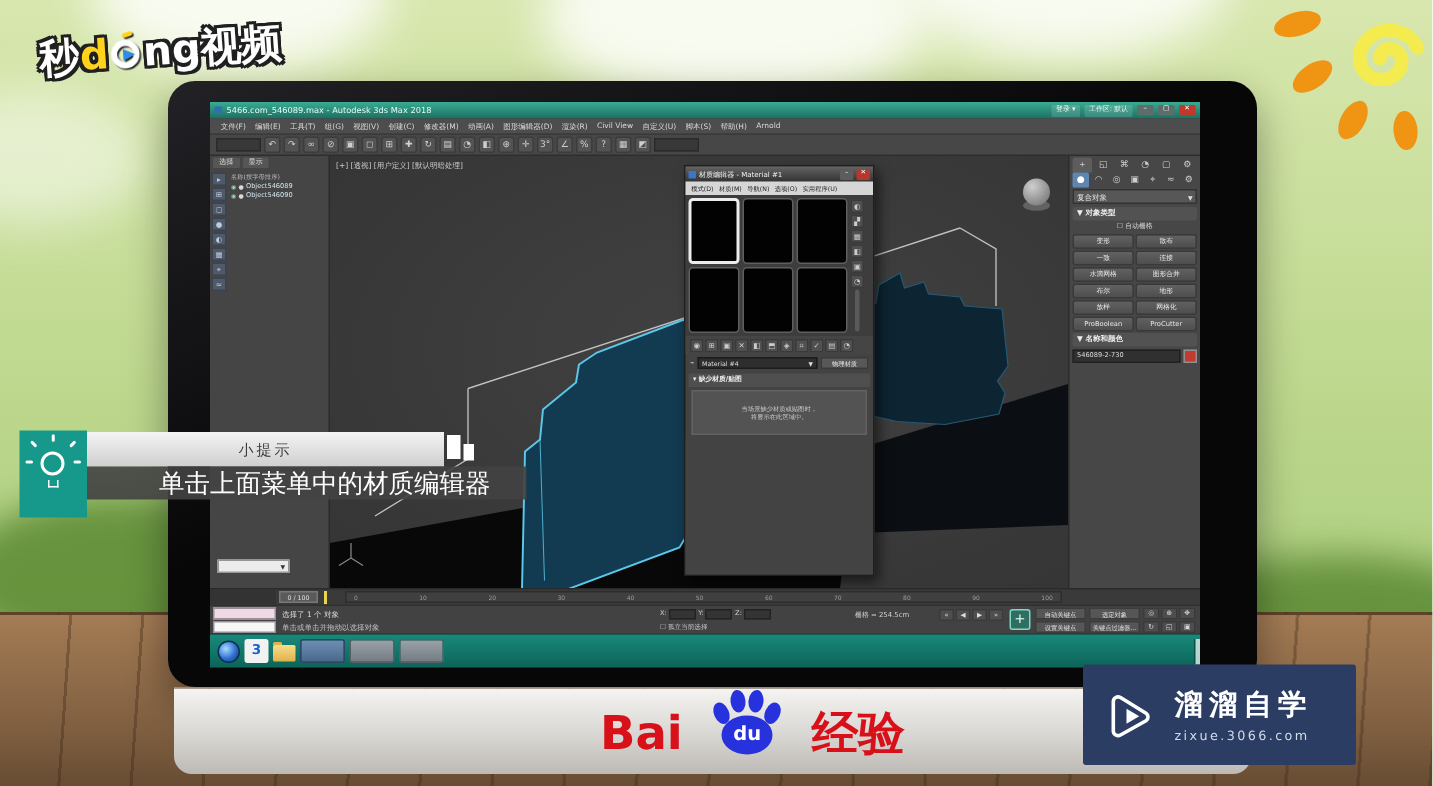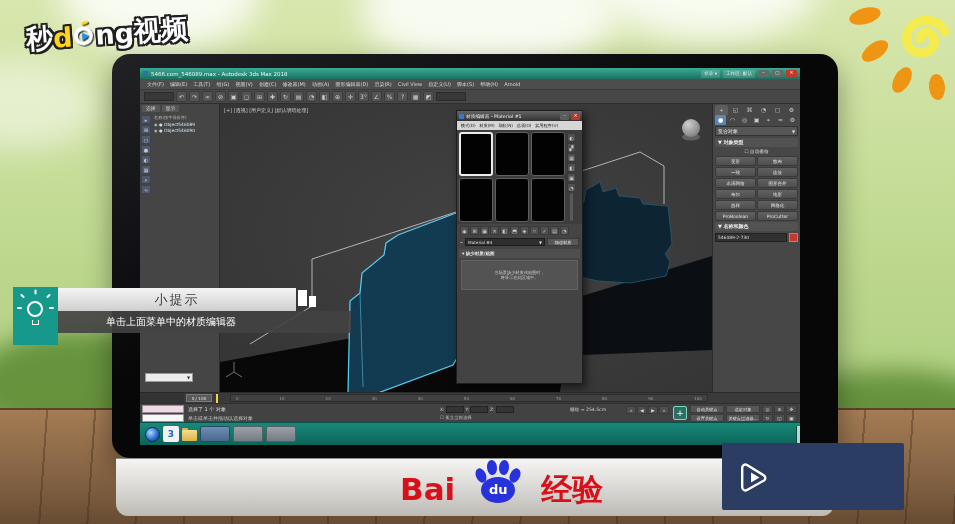--- a/index.html
+++ b/index.html
@@ -174,26 +174,26 @@
   .me-rest { flex:1; background:#434343; }
 
   
   .tip { position:absolute; left:13px; top:287px; z-index:8; }
   .tip-bulbbox { position:absolute; left:0; top:0; width:45px; height:58px; background:#16998a; }
   .bulb { position:absolute; left:14px; top:14px; width:16px; height:16px; border:2.5px solid #fff; border-radius:50%; }
   .bulb-base { position:absolute; left:19px; top:33px; width:7px; height:5px; border:1.5px solid #fff; border-top:none; }
   .bulb-ray { position:absolute; width:5px; height:2px; background:#fff; border-radius:1px; }
   .tip-titlebar { position:absolute; left:45px; top:1px; width:238px; height:23px;
                   background:linear-gradient(#f4f4f4,#cfcfcf); display:flex; align-items:center; justify-content:center; }
-  .tip-titlebar span { font-size:13px; color:#3a3a3a; letter-spacing:2px; }
+  .tip-titlebar span { font-size:10px; color:#3a3a3a; letter-spacing:2px; }
   .tip-accent1 { position:absolute; left:285px; top:3px; width:9px; height:16px; background:#fff; }
   .tip-accent2 { position:absolute; left:296px; top:9px; width:7px; height:11px; background:#fff; }
   .tip-bodybar { position:absolute; left:45px; top:24px; width:293px; height:22px; background:rgba(66,66,66,.9);
                  display:flex; align-items:center; }
-  .tip-bodybar span { font-size:10px; color:#fff; margin-left:48px; white-space:nowrap; }
+  .tip-bodybar span { font-size:17px; color:#fff; margin-left:48px; white-space:nowrap; }
 
   
   .baidu { position:absolute; left:400px; top:460px; display:flex; align-items:flex-end; gap:20px; z-index:9; }
   .bd-text { font-size:31px; font-weight:bold; color:#d8101a; line-height:30px; }
   .paw { position:relative; width:46px; height:44px; }
   .toe { position:absolute; width:10px; height:15px; background:#2732dd; border-radius:50%; }
   .pad { position:absolute; left:6px; top:17px; width:34px; height:26px; background:#2732dd; border-radius:50%;
          color:#fff; font-size:13px; font-weight:bold; text-align:center; line-height:26px; }
 
   
@@ -575,15 +575,19 @@
       <span class="bulb-ray" style="left:33px;top:8px;transform:rotate(-45deg);"></span>
       <span class="bulb-ray" style="left:20px;top:4px;transform:rotate(90deg);"></span>
     </div>
   </div>
 
   <div class="corner">
     <svg width="40" height="40" viewBox="0 0 40 40">
       <path d="M13,8 L30,18.5 a3,3 0 0 1 0,5 L13,33 a3.2,3.2 0 0 1 -4.8,-2.7 V10.7 A3.2,3.2 0 0 1 13,8 Z" fill="none" stroke="#fff" stroke-width="2.4" stroke-linejoin="round"></path>
       <path d="M17,15.5 L25.5,20.5 L17,25.5 Z" fill="#fff"></path>
     </svg>
+    <div class="corner-txt">
+      <div class="corner-title">溜溜自学</div>
+      <div class="corner-url">zixue.3066.com</div>
+    </div>
   </div>
 
 </div>
 
 </body></html>

